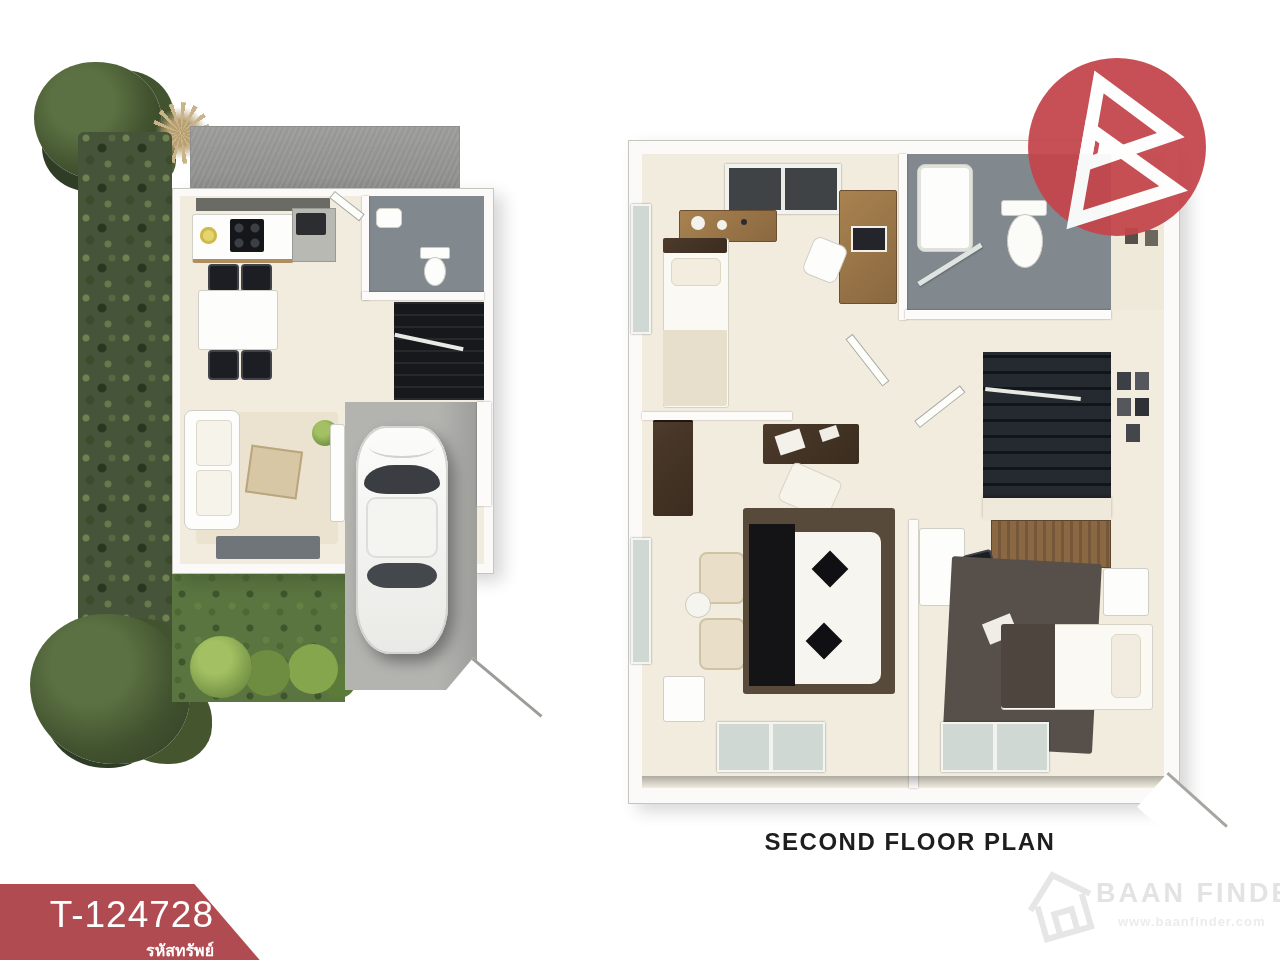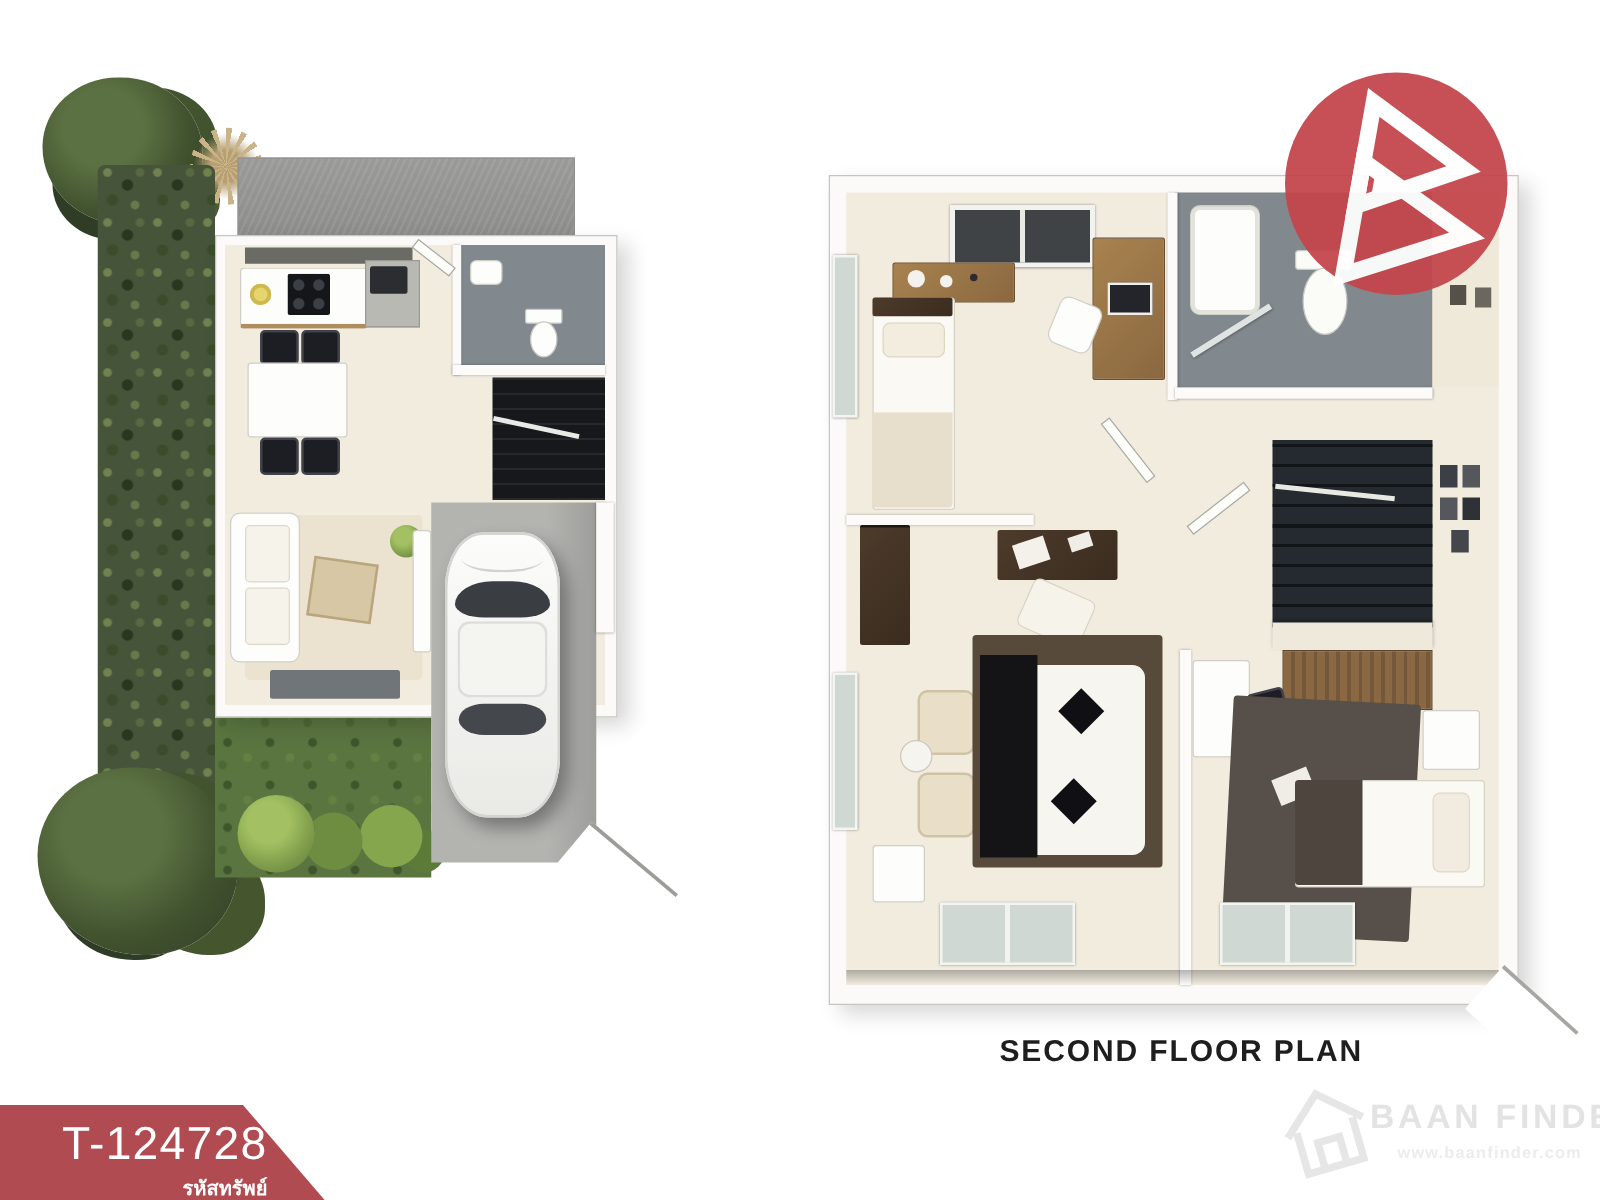--- a/index.html
+++ b/index.html
@@ -135,21 +135,21 @@
     <div class="abs" style="left:442px;top:646px;width:90px;height:46px;background:#fff;transform:rotate(40deg);transform-origin:left bottom;border-top:3px solid #9c9c99;"></div>
     <div class="abs car" style="left:356px;top:426px;width:92px;height:228px;">
       <div class="hood"></div>
         <div class="windshield"></div>
         <div class="roofpanel"></div>
         <div class="rearwin"></div>
     </div>
 
   </div>
 
-  <div class="abs" style="left:600px;top:0;width:680px;height:880px;">
+  <div class="abs" style="left:565px;top:0;width:680px;height:880px;">
 
     <div class="abs wallbox" style="left:63px;top:140px;width:550px;height:662px;"></div>
     <div class="abs floor" style="left:77px;top:154px;width:522px;height:634px;"></div>
 
     <div class="abs" style="left:160px;top:164px;width:108px;height:42px;background:#3f4346;border:4px solid #f2f2ee;
          box-shadow:0 0 2px rgba(0,0,0,.4);background-image:linear-gradient(90deg,transparent 0 48%, #e9e9e5 48% 52%, transparent 52%);"></div>
     <div class="abs glasspane" style="left:66px;top:204px;width:16px;height:126px;"></div>
     <div class="abs wood" style="left:114px;top:210px;width:96px;height:30px;"></div>
     <div class="abs" style="left:126px;top:216px;width:14px;height:14px;border-radius:50%;background:#f4f2ec;box-shadow:24px 2px 0 -2px #f4f2ec,46px -1px 0 -4px #2c2c30;"></div>
     <div class="abs" style="left:98px;top:238px;width:64px;height:168px;background:#fbf9f3;border:1px solid #d5d2c6;border-radius:3px;"></div>

